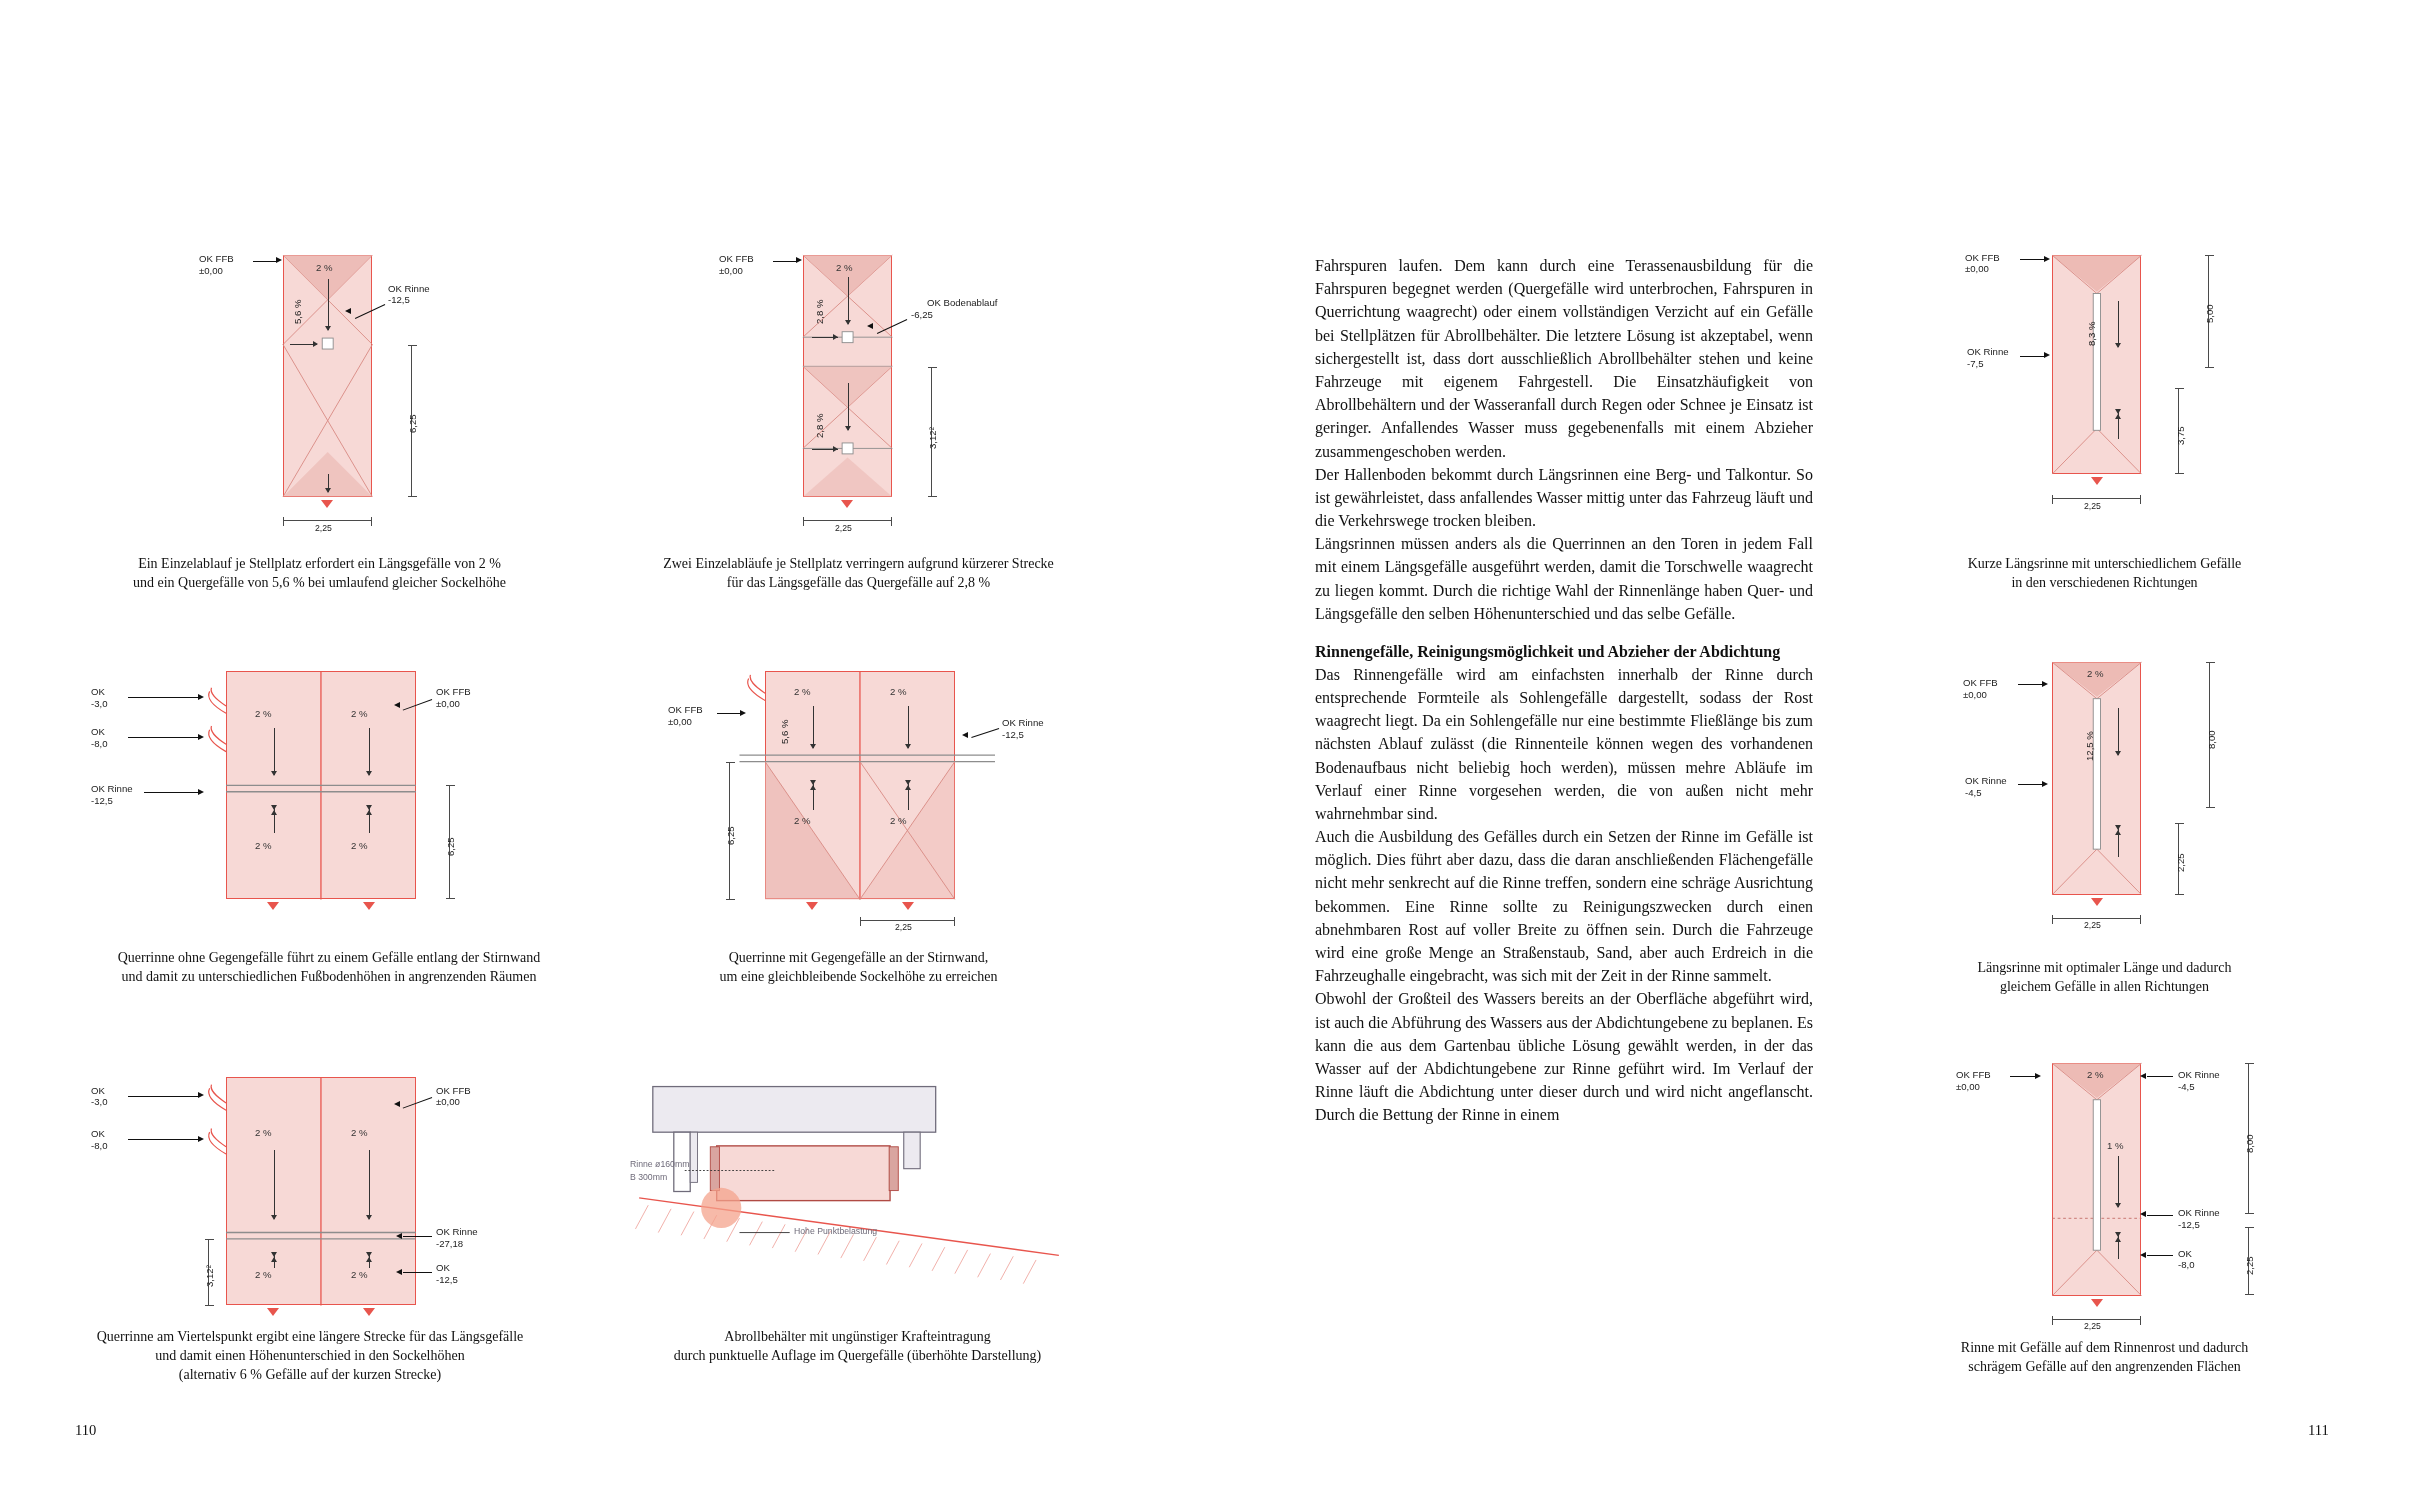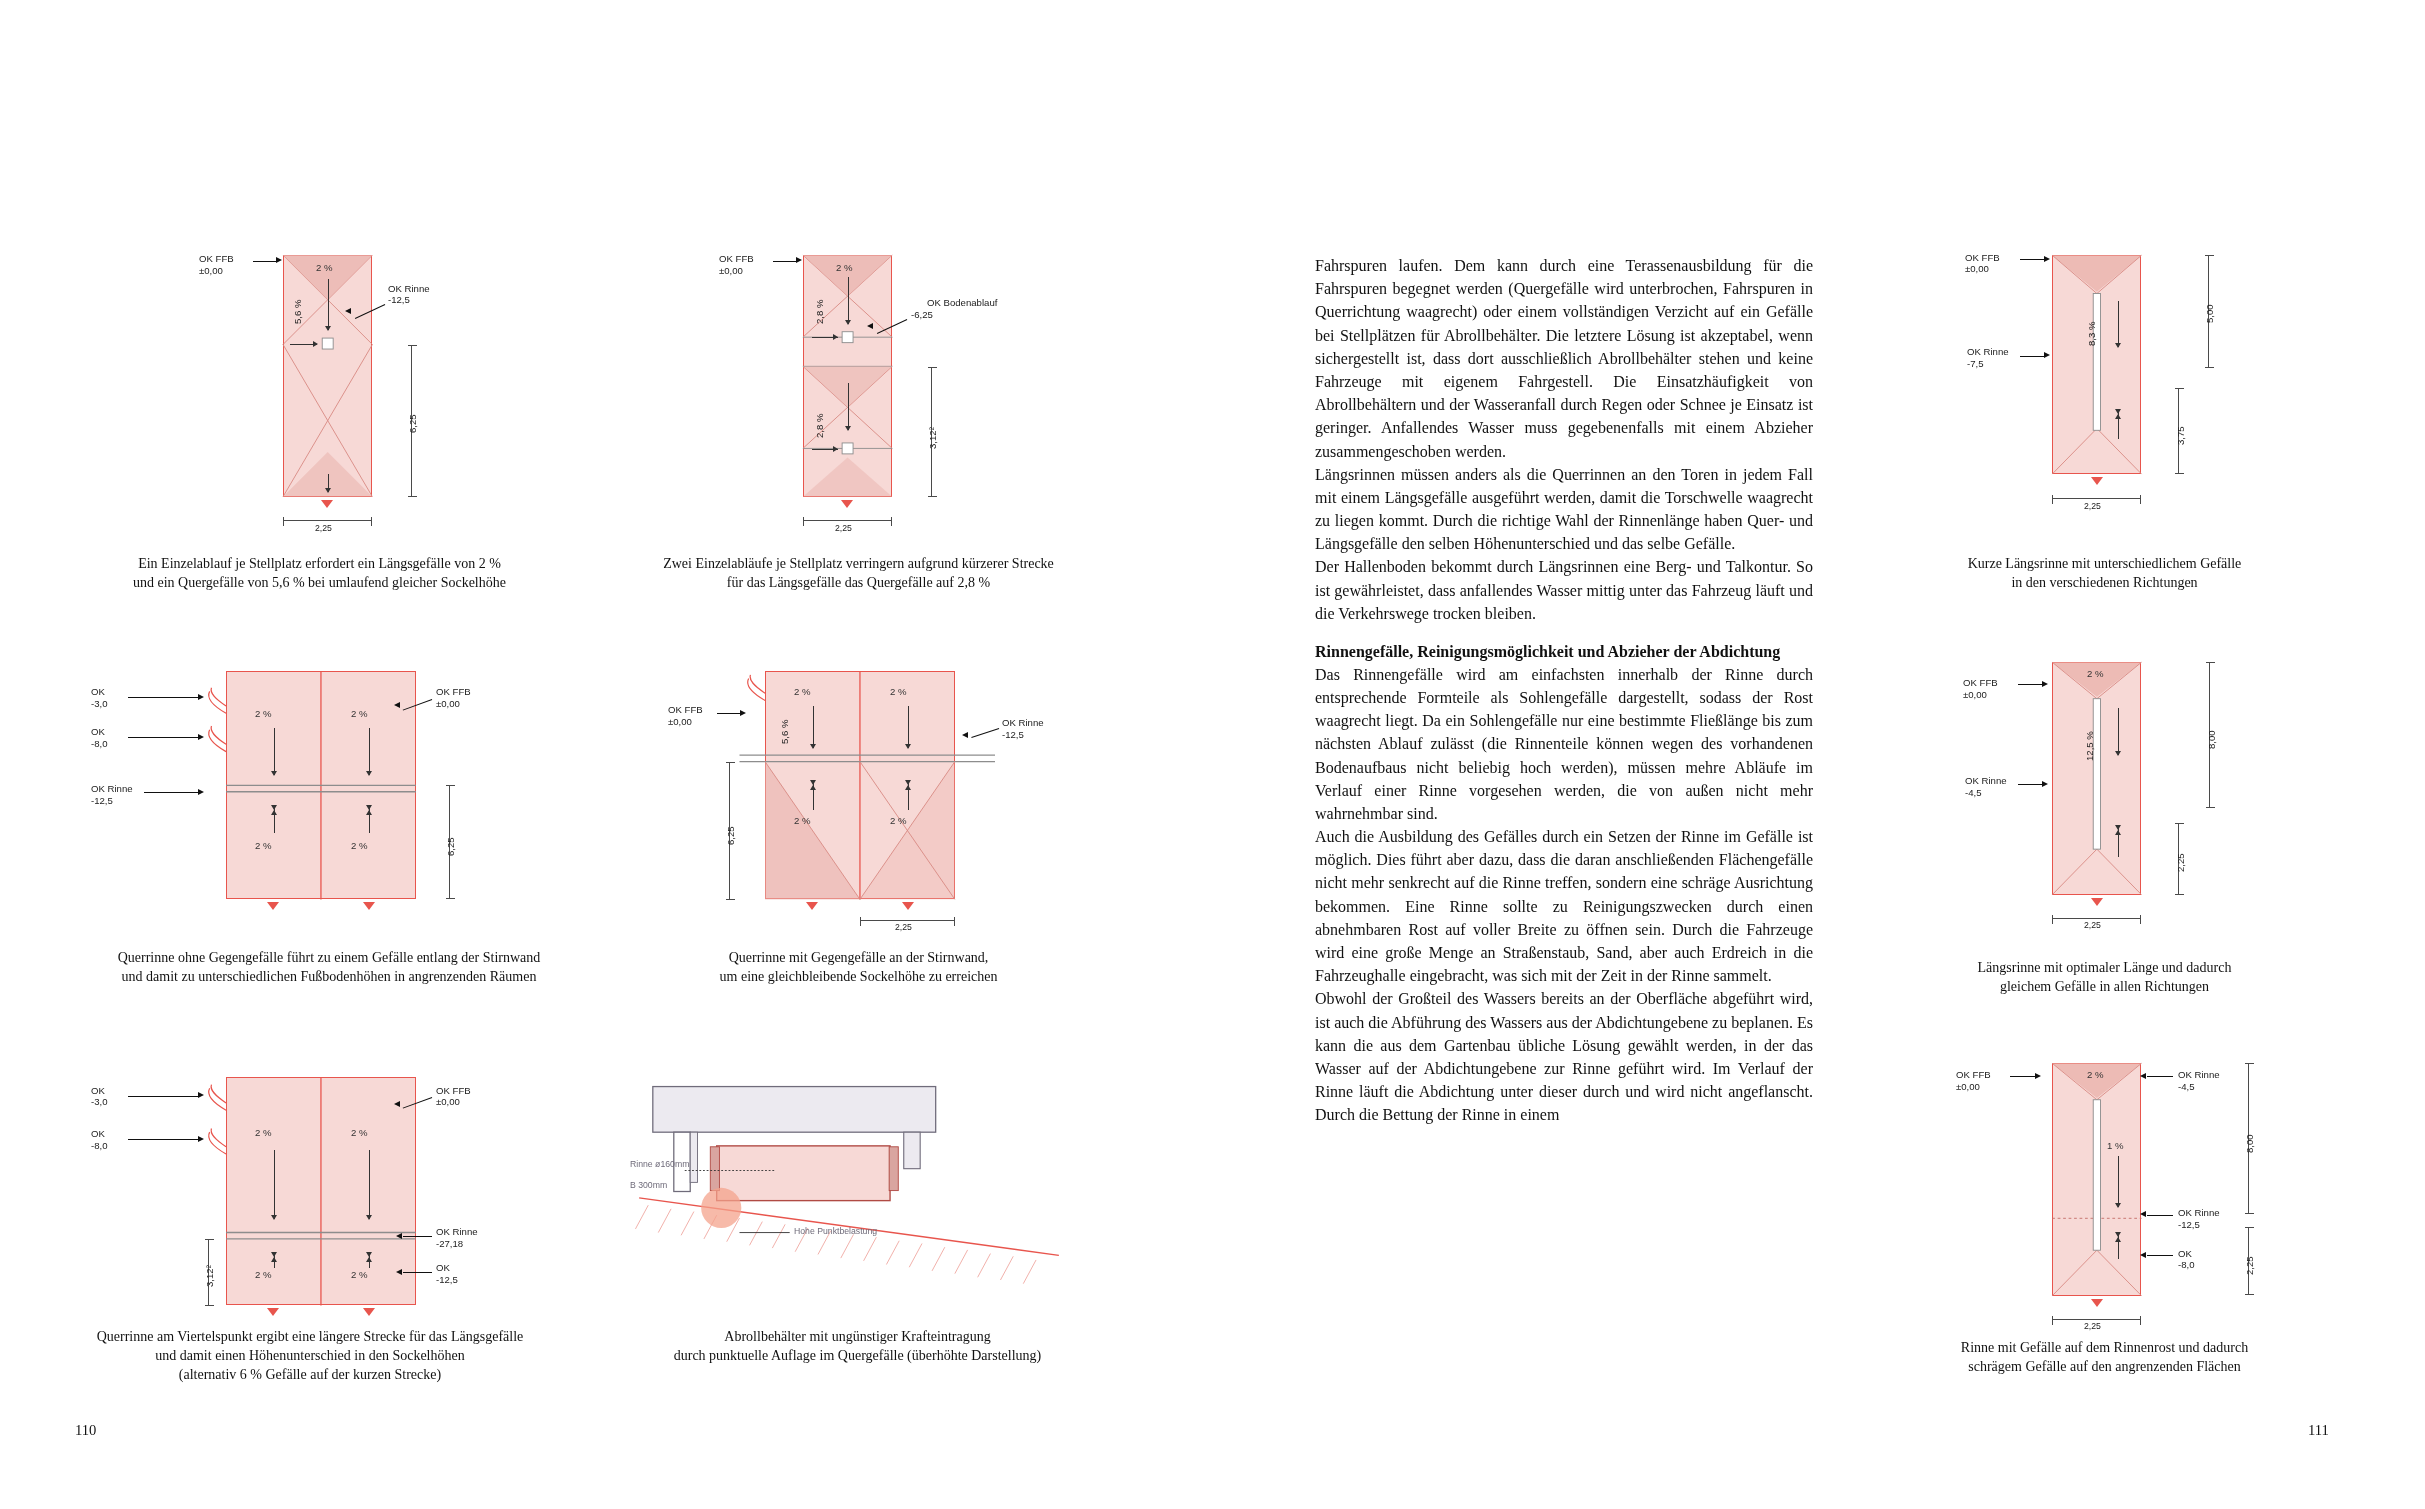--- a/index.html
+++ b/index.html
@@ -311,32 +311,32 @@
         <line x1="420" y1="216" x2="406" y2="242"></line>
           <line x1="445" y1="220" x2="431" y2="246"></line>
       </g>
 
       <circle cx="100" cy="163" r="22" fill="#f4a38c" opacity="0.75"></circle>
 
       <line x1="60" y1="122" x2="160" y2="122" stroke="#333" stroke-width="1" stroke-dasharray="2,2"></line>
       <line x1="120" y1="190" x2="175" y2="190" stroke="#333" stroke-width="1"></line>
     </svg>
     <div class="lbl sm" style="left:0px;top:100px;color:#6f6b7a;">Rinne ø160mm</div>
-    <div class="lbl sm" style="left:0px;top:113px;color:#6f6b7a;margin-top:8px;">B 300mm</div>
+    <div class="lbl sm" style="left:0px;top:113px;color:#6f6b7a;">B 300mm</div>
     <div class="lbl sm" style="left:164px;top:167px;color:#6f6b7a;">Hohe Punktbelastung</div>
   </div>
   <div class="figcap" style="position:absolute;left:593px;top:1328px;width:529px;">
     <div>Abrollbehälter mit ungünstiger Krafteintragung</div>
     <div>durch punktuelle Auflage im Quergefälle (überhöhte Darstellung)</div>
   </div>
 
   <div class="body" style="position:absolute;left:1315px;top:254px;width:498px;">
     <p>Fahrspuren laufen. Dem kann durch eine Terassenausbildung für die Fahrspuren begegnet werden (Quergefälle wird unterbrochen, Fahrspuren in Querrichtung waagrecht) oder einem vollständigen Verzicht auf ein Gefälle bei Stellplätzen für Abrollbehälter. Die letztere Lösung ist akzeptabel, wenn sichergestellt ist, dass dort ausschließlich Abrollbehälter stehen und keine Fahrzeuge mit eigenem Fahrgestell. Die Einsatzhäufigkeit von Abrollbehältern und der Wasseranfall durch Regen oder Schnee je Einsatz ist geringer. Anfallendes Wasser muss gegebenenfalls mit einem Abzieher zusammengeschoben werden.</p>
+    <p>Der Hallenboden bekommt durch Längsrinnen eine Berg- und Talkontur. So ist gewährleistet, dass anfallendes Wasser mittig unter das Fahrzeug läuft und die Verkehrswege trocken bleiben.</p>
     <p>Längsrinnen müssen anders als die Querrinnen an den Toren in jedem Fall mit einem Längsgefälle ausgeführt werden, damit die Torschwelle waagrecht zu liegen kommt. Durch die richtige Wahl der Rinnenlänge haben Quer- und Längsgefälle den selben Höhenunterschied und das selbe Gefälle.</p>
-    <p>Der Hallenboden bekommt durch Längsrinnen eine Berg- und Talkontur. So ist gewährleistet, dass anfallendes Wasser mittig unter das Fahrzeug läuft und die Verkehrswege trocken bleiben.</p>
     <h3>Rinnengefälle, Reinigungsmöglichkeit und Abzieher der Abdichtung</h3>
     <p>Das Rinnengefälle wird am einfachsten innerhalb der Rinne durch entsprechende Formteile als Sohlengefälle dargestellt, sodass der Rost waagrecht liegt. Da ein Sohlengefälle nur eine bestimmte Fließlänge bis zum nächsten Ablauf zulässt (die Rinnenteile können wegen des vorhandenen Bodenaufbaus nicht beliebig hoch werden), müssen mehre Abläufe im Verlauf einer Rinne vorgesehen werden, die von außen nicht mehr wahrnehmbar sind.</p>
     <p>Auch die Ausbildung des Gefälles durch ein Setzen der Rinne im Gefälle ist möglich. Dies führt aber dazu, dass die daran anschließenden Flächengefälle nicht mehr senkrecht auf die Rinne treffen, sondern eine schräge Ausrichtung bekommen. Eine Rinne sollte zu Reinigungszwecken durch einen abnehmbaren Rost auf voller Breite zu öffnen sein. Durch die Fahrzeuge wird eine große Menge an Straßenstaub, Sand, aber auch Erdreich in die Fahrzeughalle eingebracht, was sich mit der Zeit in der Rinne sammelt.</p>
     <p>Obwohl der Großteil des Wassers bereits an der Oberfläche abgeführt wird, ist auch die Abführung des Wassers aus der Abdichtungebene zu beplanen. Es kann die aus dem Gartenbau übliche Lösung gewählt werden, in der das Wasser auf der Abdichtungebene zur Rinne geführt wird. Im Verlauf der Rinne läuft die Abdichtung unter dieser durch und wird nicht angeflanscht. Durch die Bettung der Rinne in einem</p>
   </div>
 
   <div class="draw" style="position:absolute;left:1899px;top:246px;width:383px;height:292px;">
     <div class="slab" style="left:153px;top:9px;width:89px;height:219px;"></div>
     <svg width="383" height="292" style="position:absolute;left:0;top:0;pointer-events:none;" viewBox="0 0 420 320">
       <polygon points="168,10 266,10 217,50" fill="#eab3ad" opacity="0.8"></polygon>

